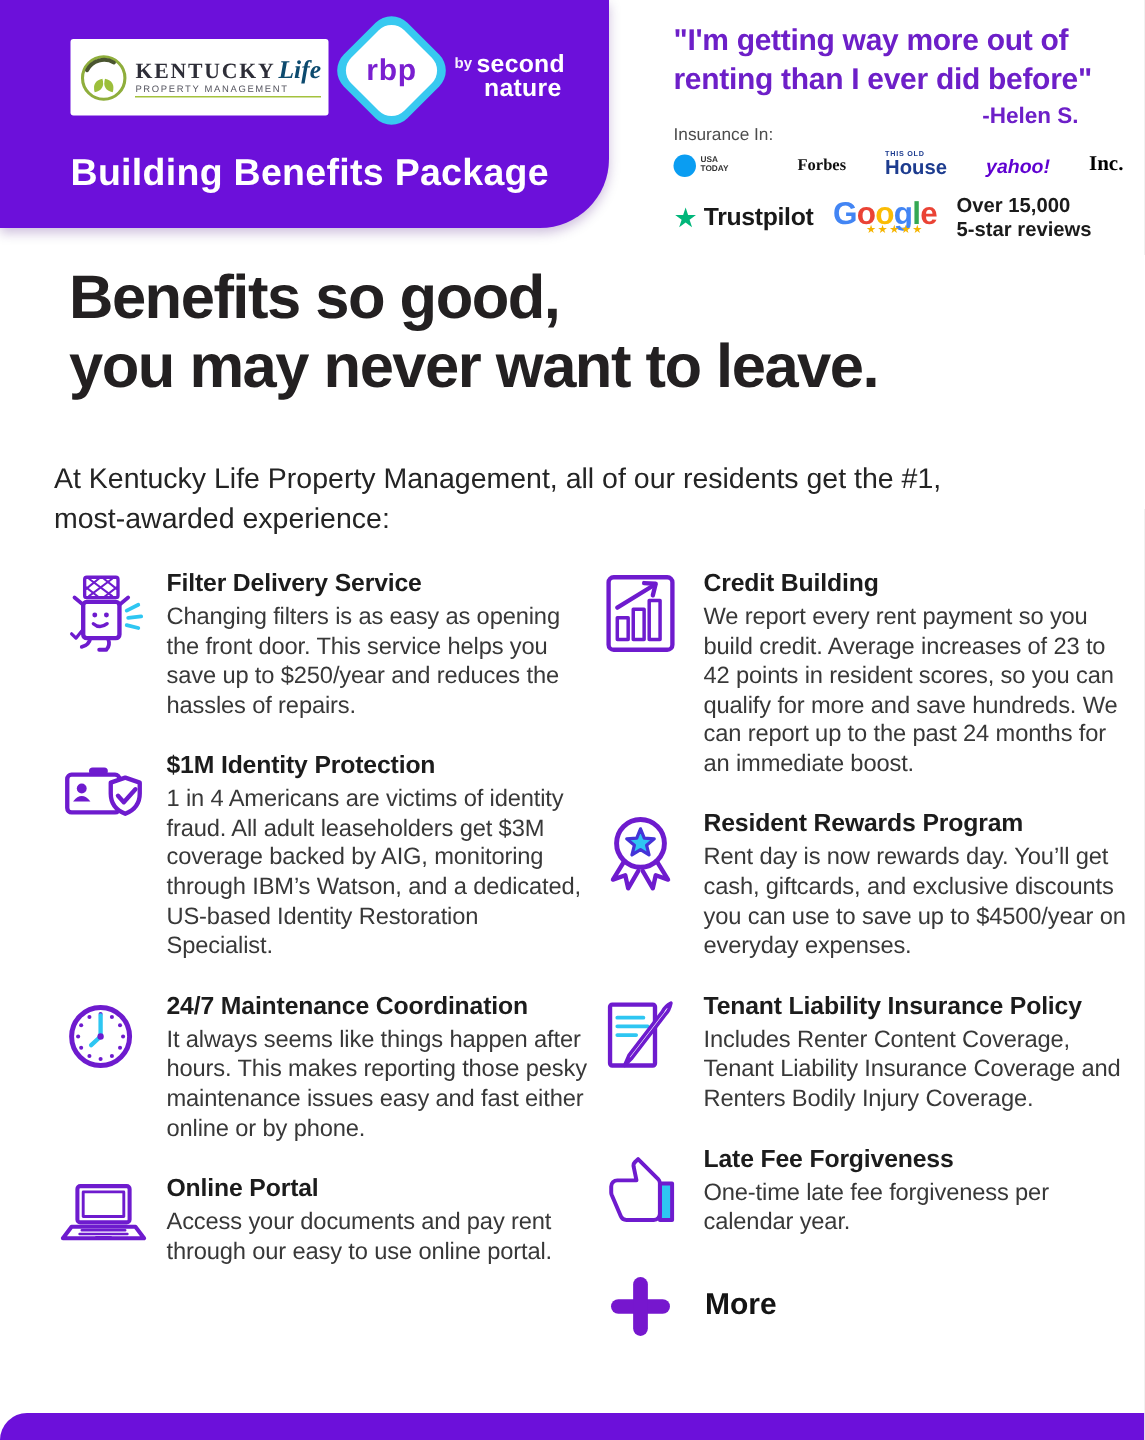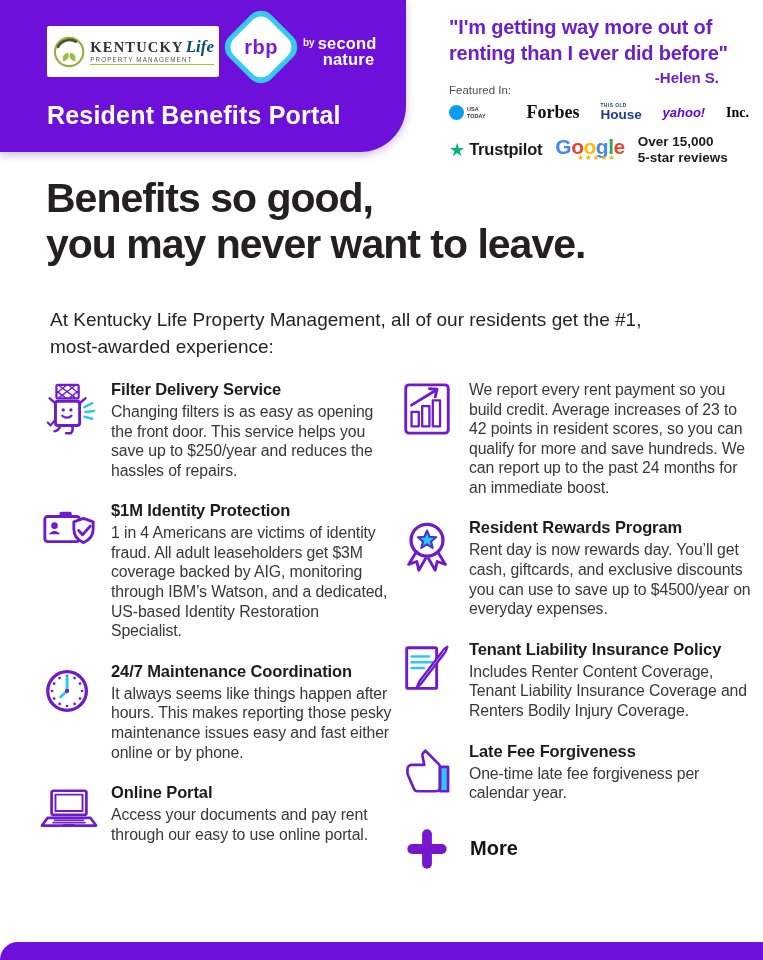--- a/index.html
+++ b/index.html
@@ -35,40 +35,40 @@
   
   .testimonial{position:absolute;left:449px;top:14px;width:300px;}
   .quote{font-size:20px;font-weight:700;color:#6D1FC8;line-height:1.32;letter-spacing:-.2px;}
   .attribution{text-align:right;font-size:15px;font-weight:700;color:#6D1FC8;margin-top:2px;padding-right:30px;}
   .featured{position:absolute;left:449px;top:84px;width:300px;}
   .feat-label{font-size:11.5px;color:#4c4c4c;}
   .feat-row1{margin-top:6px;display:flex;align-items:center;justify-content:space-between;}
   .usa{display:flex;align-items:center;gap:3px;}
   .usa-circle{width:15px;height:15px;border-radius:50%;background:#0A9DF2;}
   .usa-text{font-size:5.5px;font-weight:700;line-height:1.1;color:#333;}
-  .forbes{font-family:"Liberation Serif",serif;font-weight:700;font-size:18px;color:#101010;margin-left:20px;}
+  .forbes{font-family:"Liberation Serif",serif;font-weight:700;font-size:11px;color:#101010;margin-left:20px;}
   .house{text-align:left;color:#1D3C8F;line-height:.9;}
   .house-small{font-size:4.8px;font-weight:700;letter-spacing:.5px;display:block;}
   .house-main{font-size:13.5px;font-weight:800;display:block;}
   .yahoo{font-weight:800;font-size:13px;color:#5F01D1;font-style:italic;}
   .inc{font-family:"Liberation Serif",serif;font-weight:700;font-size:14px;color:#000;}
   .feat-row2{margin-top:11px;display:flex;align-items:center;gap:13px;}
   .trustpilot{display:flex;align-items:center;gap:4px;}
   .tp-star{font-size:18px;color:#00B67A;line-height:1;}
   .tp-label{font-size:16.5px;font-weight:600;color:#191919;letter-spacing:-.2px;}
   .google{line-height:.9;}
   .g-letters{font-size:21px;font-weight:700;letter-spacing:-.5px;}
   .g-blue{color:#4285F4;} .g-red{color:#EA4335;} .g-yellow{color:#FBBC05;} .g-green{color:#34A853;}
   .g-stars{font-size:7.5px;color:#F5B400;letter-spacing:1px;margin-left:22px;margin-top:-2px;}
   .reviews{font-size:13.5px;font-weight:800;color:#1b1b1b;line-height:1.18;}
 
   
   .headline{position:absolute;left:46px;top:176px;font-size:41px;font-weight:800;color:#232021;
             line-height:1.12;letter-spacing:-1px;}
-  .intro{position:absolute;left:50px;top:307px;width:670px;font-size:19px;color:#242424;line-height:1.42;}
+  .intro{position:absolute;left:36px;top:307px;width:670px;font-size:19px;color:#242424;line-height:1.42;}
 
   
   .col{position:absolute;top:380px;}
   .col-left{left:40px;width:352px;}
   .col-right{left:398px;width:356px;}
   .benefit{display:flex;gap:13px;margin-bottom:21px;}
   .bicon{flex:0 0 58px;width:58px;height:58px;}
   .bicon svg{width:58px;height:58px;display:block;}
   .btitle{font-size:16.5px;font-weight:800;color:#1c1c1c;margin-bottom:3px;letter-spacing:-.1px;}
   .bdesc{font-size:15.8px;color:#383838;line-height:1.24;letter-spacing:-.1px;}
@@ -109,33 +109,33 @@
     </div>
 
     <div class="by-nature">
       <span class="bn-by">by</span>
       <span class="bn-stack">
         <span class="bn-1">second</span>
         <span class="bn-2">nature</span>
       </span>
     </div>
 
-    <div class="pkg-title">Resident Benefits Portal</div>
+    <div class="pkg-title">Building Benefits Package</div>
   </div>
 
   <div class="testimonial">
     <div class="quote">
       <span>"I'm getting way more out of</span><br>
       <span>renting than I ever did before"</span>
     </div>
     <div class="attribution">-Helen S.</div>
   </div>
 
   <div class="featured">
-    <div class="feat-label">Featured In:</div>
+    <div class="feat-label">Insurance In:</div>
     <div class="feat-row1">
       <span class="usa">
         <span class="usa-circle"></span>
         <span class="usa-text">
           <span>USA</span><br>
           <span>TODAY</span>
         </span>
       </span>
       <span class="forbes">Forbes</span>
       <span class="house">
@@ -279,20 +279,21 @@
             <rect x="8" y="5" width="44" height="50" rx="3.5" stroke-width="3"></rect>
             <rect x="14" y="33" width="7.5" height="15" stroke-width="2.4"></rect>
             <rect x="25" y="27" width="7.5" height="21" stroke-width="2.4"></rect>
             <rect x="36" y="21" width="7.5" height="27" stroke-width="2.4"></rect>
             <path d="M14 26 L40 10" stroke-width="3"></path>
             <path d="M32.5 9 l8 .5 l-2 8" stroke-width="3"></path>
           </g>
         </svg>
       </div>
       <div class="btext">
+        <div class="btitle">Credit Building</div>
         <div class="bdesc">We report every rent payment so you build credit. Average increases of 23 to 42 points in resident scores, so you can qualify for more and save hundreds. We can report up to the past 24 months for an immediate boost.</div>
       </div>
     </div>
 
     <div class="benefit">
       <div class="bicon">
         <svg viewBox="0 0 60 60">
           <g fill="none" stroke="#6E1BCE" stroke-width="3" stroke-linecap="round" stroke-linejoin="round">
             <path d="M19 35 l-8 13 l8.5 -3 l2 9 l7 -12"></path>
             <path d="M41 35 l8 13 l-8.5 -3 l-2 9 l-7 -12"></path>

